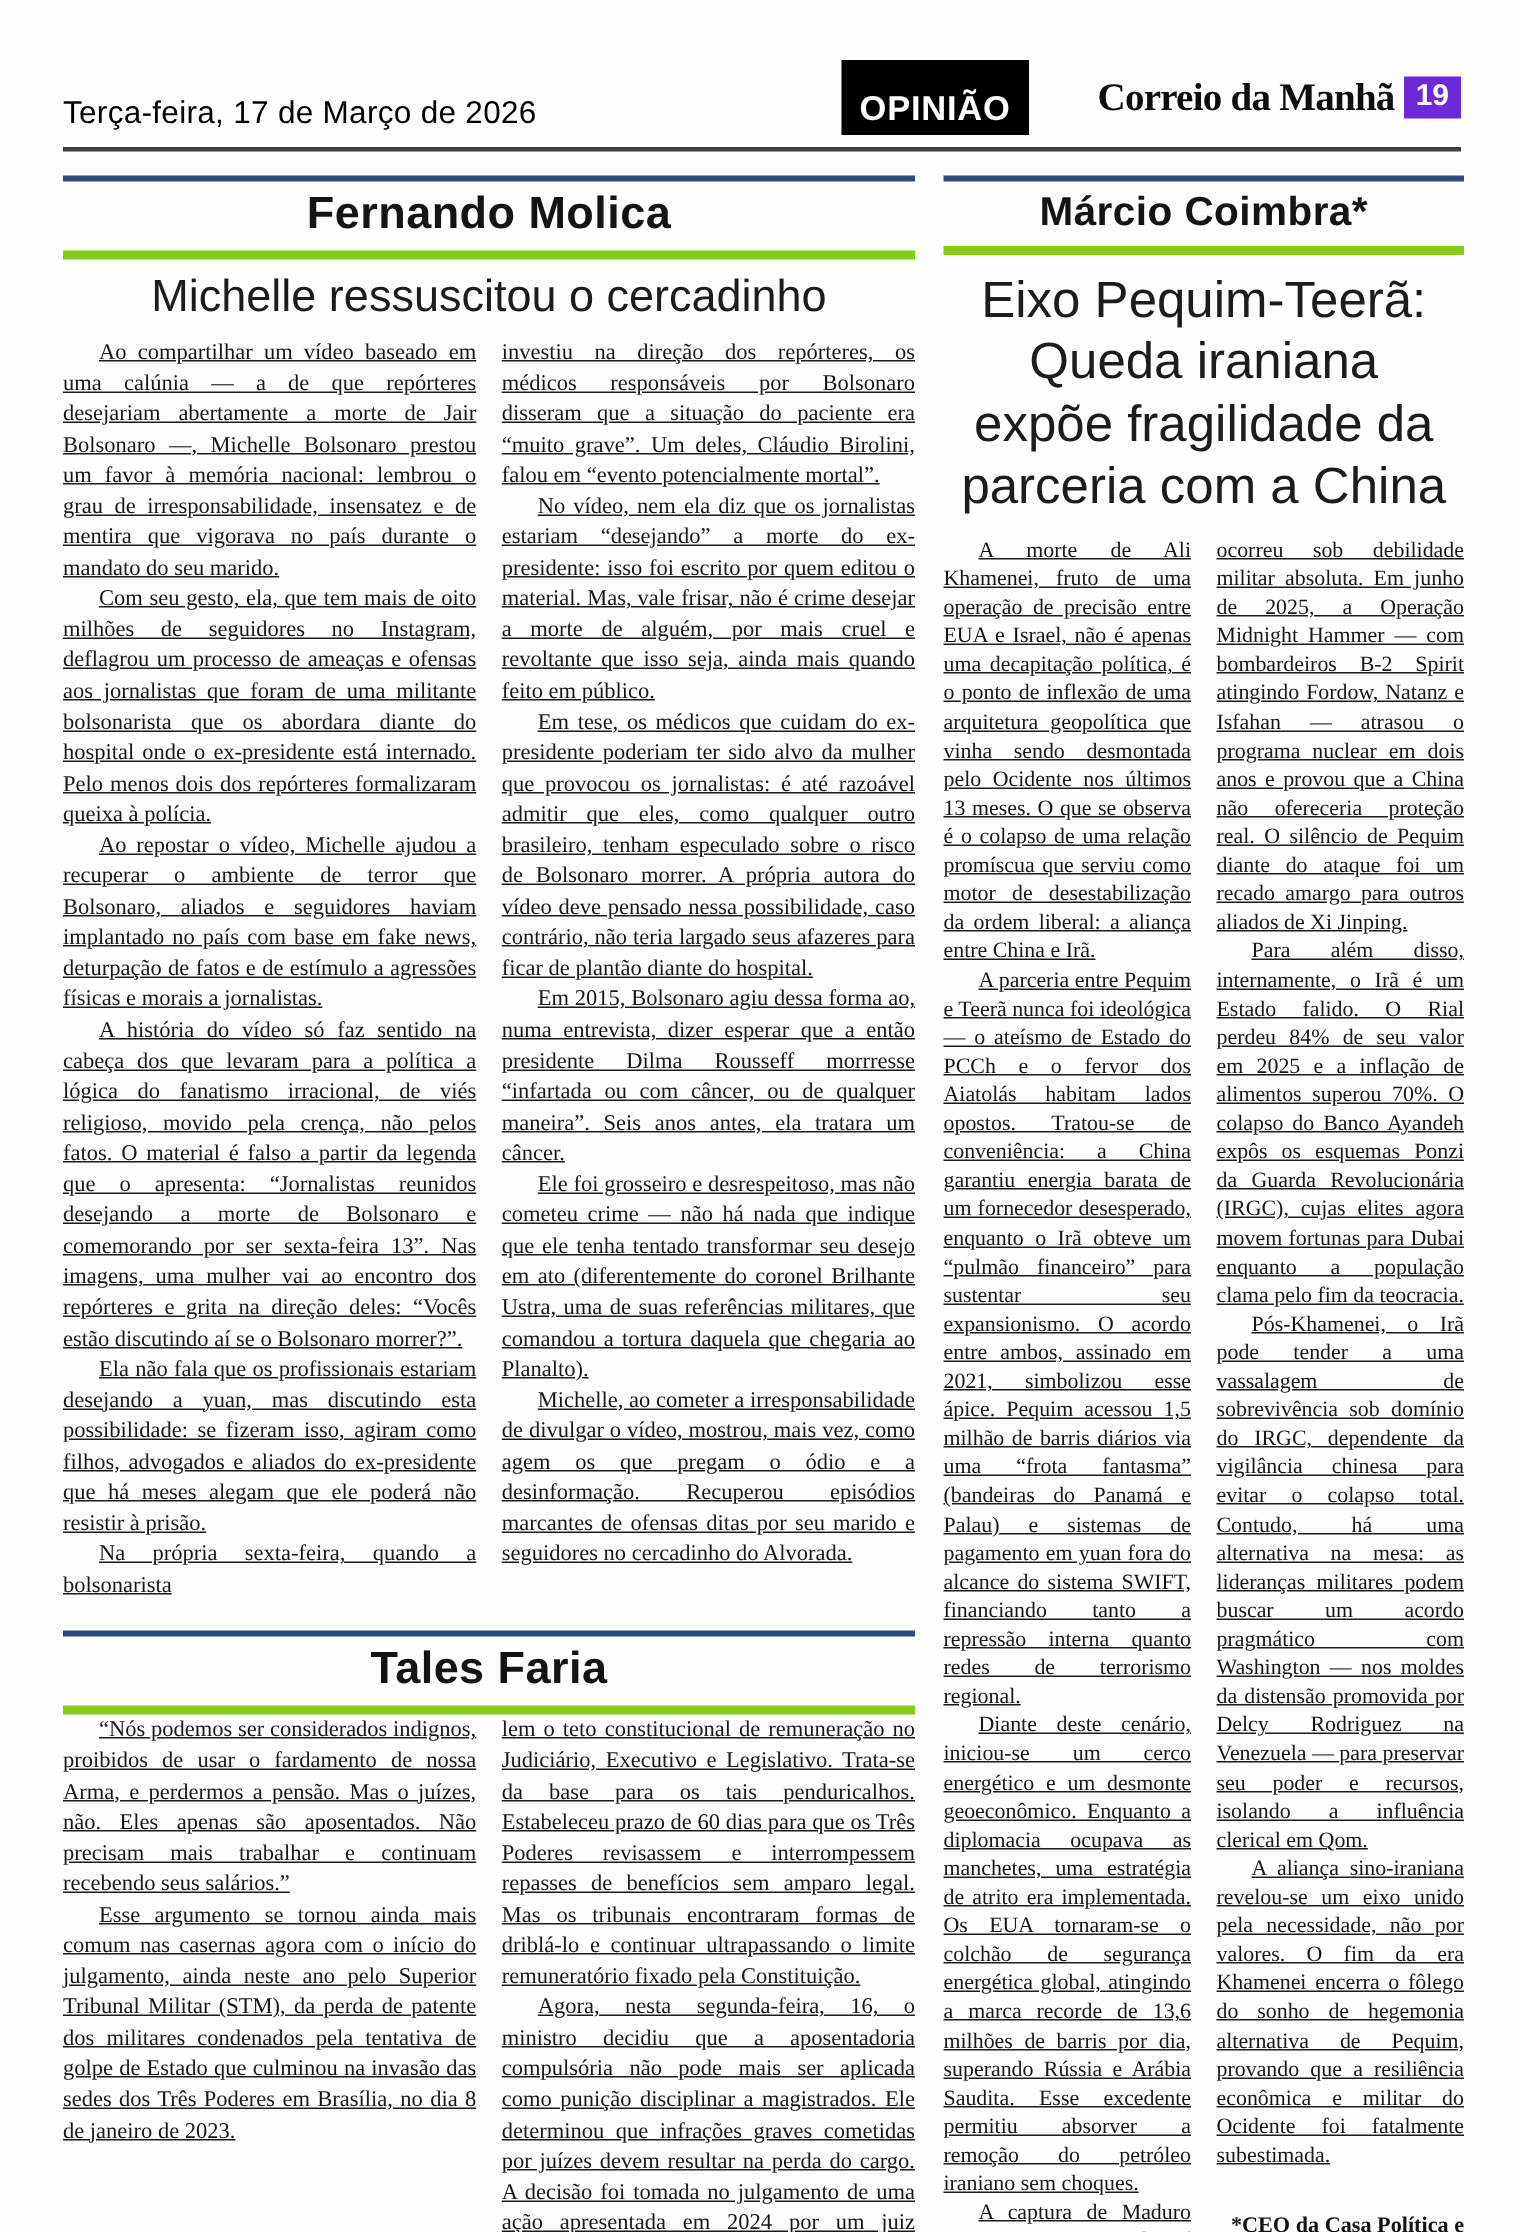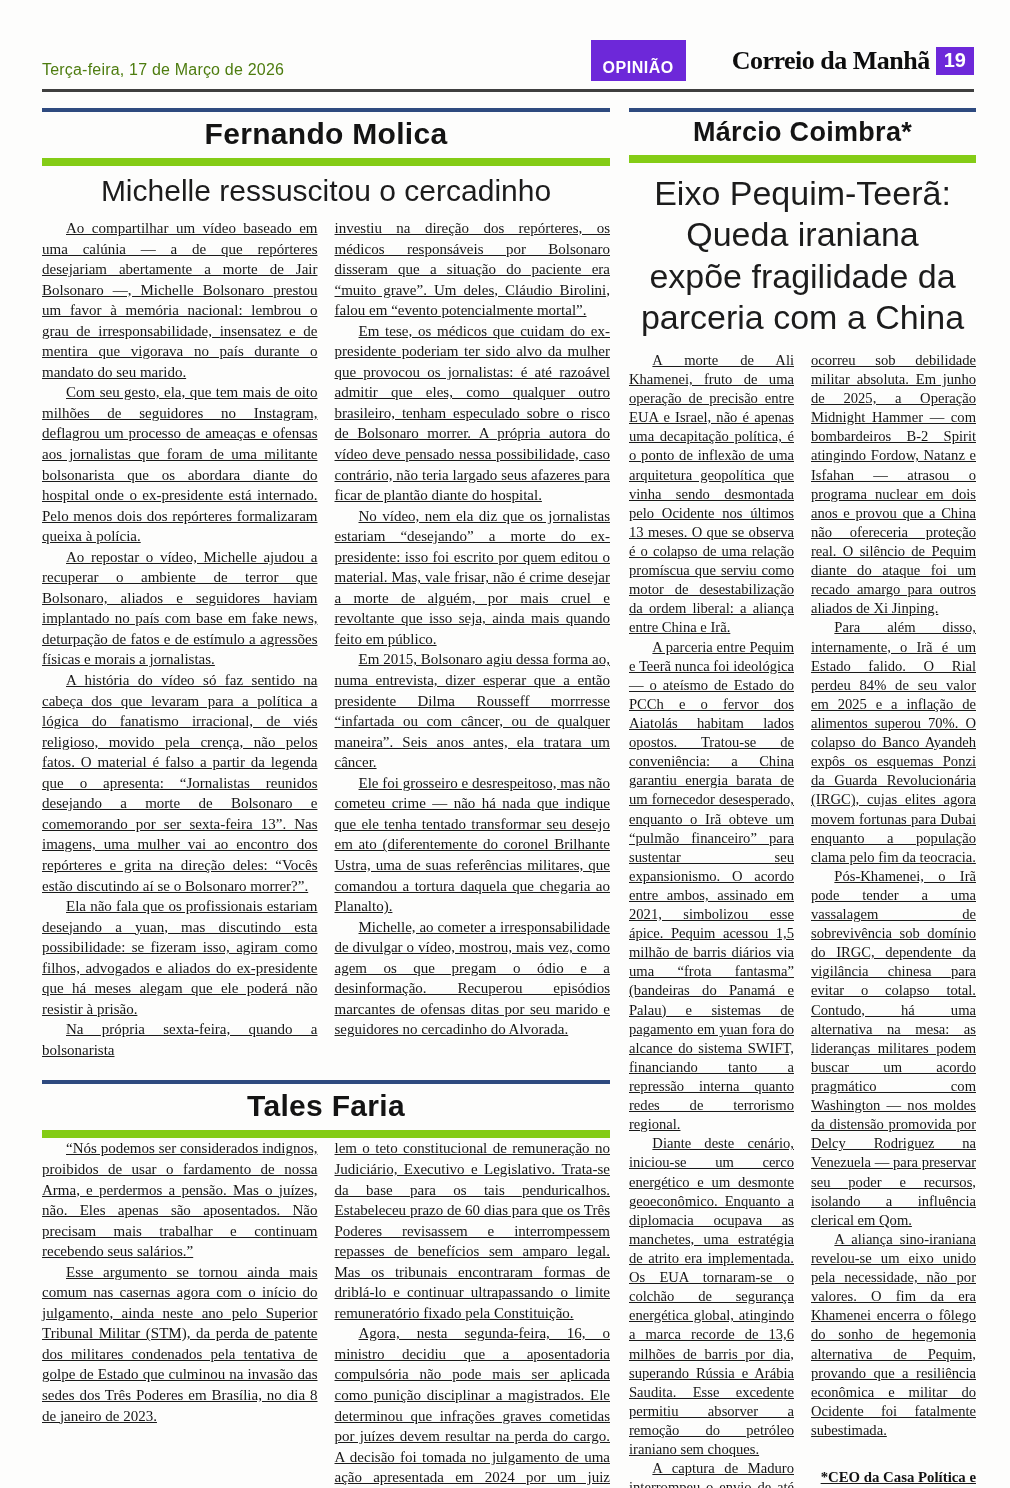--- a/index.html
+++ b/index.html
@@ -15,28 +15,28 @@
   }
   
   .header {
     display:flex; align-items:flex-end;
     margin:40px 36px 0 42px;
     padding-bottom:8px;
     border-bottom:3px solid #3f3f3f;
   }
   .date {
     font-family:"Liberation Sans", sans-serif;
-    font-size:16px; color:#4d7c0f; letter-spacing:.2px;
+    font-size:21px; color:#000000; letter-spacing:.2px;
     padding-bottom:2px;
   }
   .header-right { margin-left:auto; display:flex; align-items:center; gap:0; }
   .section-box {
-    background:#6d28d9; color:#fff;
+    background:#000000; color:#fff;
     font-family:"Liberation Sans", sans-serif;
-    font-weight:bold; font-size:16px; letter-spacing:.5px;
+    font-weight:bold; font-size:23px; letter-spacing:.5px;
     padding:19px 12px 4px;
   }
   .masthead {
     font-family:"Liberation Serif", serif;
     font-weight:bold; font-size:26px; letter-spacing:-0.5px;
     color:#0d0d0d;
     margin:0 6px 0 46px;
     white-space:nowrap;
   }
   .pageno-box {
@@ -47,21 +47,21 @@
   }
   
   .content {
     display:flex;
     margin:16px 36px 0 42px;
     gap:19px;
   }
   .left-section  { width:568px; flex:0 0 568px; }
   .right-section { width:347px; flex:0 0 347px; }
   
-  .byline-block { border-top:4px solid #2e4a7f; border-bottom:8px solid #84cc16; padding:5px 0 7px; }
+  .byline-block { border-top:4px solid #2e4a7f; border-bottom:6px solid #84cc16; padding:5px 0 7px; }
   .byline {
     font-family:"Liberation Sans", sans-serif;
     font-weight:bold; text-align:center;
     font-size:30px; color:#141414; letter-spacing:.3px;
   }
   .right-section .byline { font-size:27px; }
   .headline {
     font-family:"Liberation Sans", sans-serif;
     font-weight:400; text-align:center;
     font-size:30px; color:#1c1c1c;
@@ -119,22 +119,22 @@
           <div class="col">
             <p>Ao compartilhar um vídeo baseado em uma calúnia — a de que repórteres desejariam abertamente a morte de Jair Bolsonaro —, Michelle Bolsonaro prestou um favor à memória nacional: lembrou o grau de irresponsabilidade, insensatez e de mentira que vigorava no país durante o mandato do seu marido.</p>
             <p>Com seu gesto, ela, que tem mais de oito milhões de seguidores no Instagram, deflagrou um processo de ameaças e ofensas aos jornalistas que foram de uma militante bolsonarista que os abordara diante do hospital onde o ex-presidente está internado. Pelo menos dois dos repórteres formalizaram queixa à polícia.</p>
             <p>Ao repostar o vídeo, Michelle ajudou a recuperar o ambiente de terror que Bolsonaro, aliados e seguidores haviam implantado no país com base em fake news, deturpação de fatos e de estímulo a agressões físicas e morais a jornalistas.</p>
             <p>A história do vídeo só faz sentido na cabeça dos que levaram para a política a lógica do fanatismo irracional, de viés religioso, movido pela crença, não pelos fatos. O material é falso a partir da legenda que o apresenta: “Jornalistas reunidos desejando a morte de Bolsonaro e comemorando por ser sexta-feira 13”. Nas imagens, uma mulher vai ao encontro dos repórteres e grita na direção deles: “Vocês estão discutindo aí se o Bolsonaro morrer?”.</p>
             <p>Ela não fala que os profissionais estariam desejando a yuan, mas discutindo esta possibilidade: se fizeram isso, agiram como filhos, advogados e aliados do ex-presidente que há meses alegam que ele poderá não resistir à prisão.</p>
             <p>Na própria sexta-feira, quando a bolsonarista</p>
           </div>
           <div class="col">
             <p class="cont">investiu na direção dos repórteres, os médicos responsáveis por Bolsonaro disseram que a situação do paciente era “muito grave”. Um deles, Cláudio Birolini, falou em “evento potencialmente mortal”.</p>
+            <p>No vídeo, nem ela diz que os jornalistas estariam “desejando” a morte do ex-presidente: isso foi escrito por quem editou o material. Mas, vale frisar, não é crime desejar a morte de alguém, por mais cruel e revoltante que isso seja, ainda mais quando feito em público.</p>
             <p>Em tese, os médicos que cuidam do ex-presidente poderiam ter sido alvo da mulher que provocou os jornalistas: é até razoável admitir que eles, como qualquer outro brasileiro, tenham especulado sobre o risco de Bolsonaro morrer. A própria autora do vídeo deve pensado nessa possibilidade, caso contrário, não teria largado seus afazeres para ficar de plantão diante do hospital.</p>
-            <p>No vídeo, nem ela diz que os jornalistas estariam “desejando” a morte do ex-presidente: isso foi escrito por quem editou o material. Mas, vale frisar, não é crime desejar a morte de alguém, por mais cruel e revoltante que isso seja, ainda mais quando feito em público.</p>
             <p>Em 2015, Bolsonaro agiu dessa forma ao, numa entrevista, dizer esperar que a então presidente Dilma Rousseff morrresse “infartada ou com câncer, ou de qualquer maneira”. Seis anos antes, ela tratara um câncer.</p>
             <p>Ele foi grosseiro e desrespeitoso, mas não cometeu crime — não há nada que indique que ele tenha tentado transformar seu desejo em ato (diferentemente do coronel Brilhante Ustra, uma de suas referências militares, que comandou a tortura daquela que chegaria ao Planalto).</p>
             <p>Michelle, ao cometer a irresponsabilidade de divulgar o vídeo, mostrou, mais vez, como agem os que pregam o ódio e a desinformação. Recuperou episódios marcantes de ofensas ditas por seu marido e seguidores no cercadinho do Alvorada.</p>
           </div>
         </div>
       </article>
 
       <article class="article-faria">
         <div class="byline-block">
           <div class="byline">Tales Faria</div>

